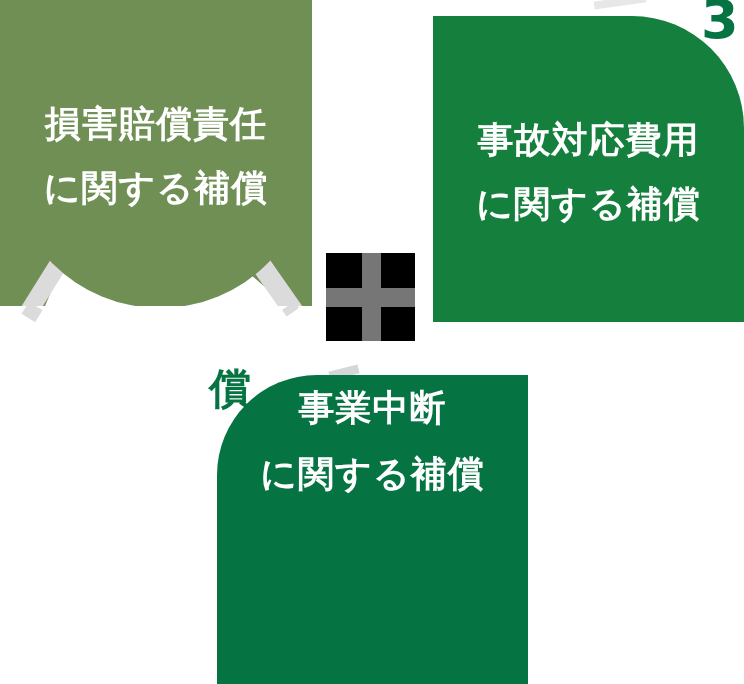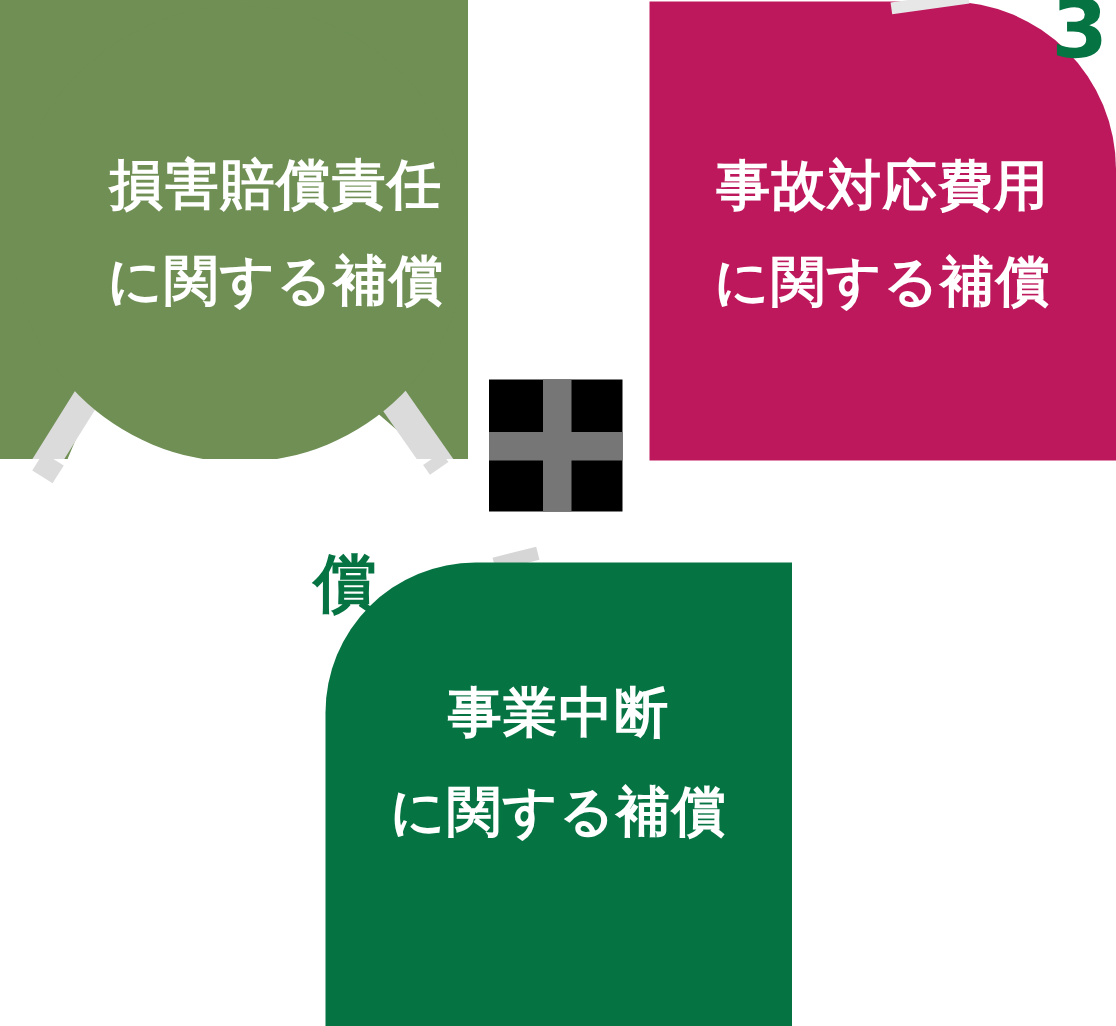--- a/index.html
+++ b/index.html
@@ -30,22 +30,22 @@
     position:absolute; left:8px; top:4px; width:304px; height:304px;
     border-radius:50%; background:#6F8F54;
   }
   
   .tail { position:absolute; background:#DBDBDB; }
   .tail-left  { left:24px;  top:305px; width:16px; height:14px; transform:rotate(32deg); }
   .tail-right { left:283px; top:305px; width:15px; height:8px;  transform:rotate(-35deg); }
 
   
   .card-right {
-    left:433px; top:1px; width:311px; height:306px;
-    background:#be185d; border-top-right-radius:112px;
+    left:433px; top:16px; width:311px; height:306px;
+    background:#15803d; border-top-right-radius:112px;
   }
   .sliver-top {
     position:absolute; left:594px; top:-2px; width:52px; height:8px;
     background:#E7E7E7; transform:rotate(-8deg);
   }
 
   
   .card-bottom {
     left:217px; top:375px; width:311px; height:309px;
     background:#057342; border-top-left-radius:100px;
@@ -53,23 +53,23 @@
   .sliver-bottom {
     position:absolute; left:329px; top:368px; width:30px; height:9px;
     background:#D6D6D6; transform:rotate(-14deg);
   }
 
   
   .card-text {
     position:relative; width:100%; color:#ffffff; text-align:center;
     font-weight:700; font-size:36px; letter-spacing:1px; line-height:64px;
   }
-  .card-left  .card-text { padding-top:92px;padding-left:28px; }
+  .card-left  .card-text { padding-top:92px; }
   .card-right .card-text { padding-top:92px; }
-  .card-bottom .card-text { padding-top:67px; line-height:66px;font-family:Liberation Serif, serif; }
+  .card-bottom .card-text { line-height:66px; }
   .card-note {
     display:block; font-size:26px; font-weight:500; letter-spacing:2px;
     line-height:34px; margin-top:4px;
   }
 
   
   .plus-tile { position:absolute; left:326px; top:253px; width:89px; height:88px; background:#000000; }
   .plus-v { position:absolute; left:36px; top:0;   width:19px; height:100%; background:#767676; }
   .plus-h { position:absolute; left:0;   top:35px; width:100%; height:19px; background:#767676; }
 

